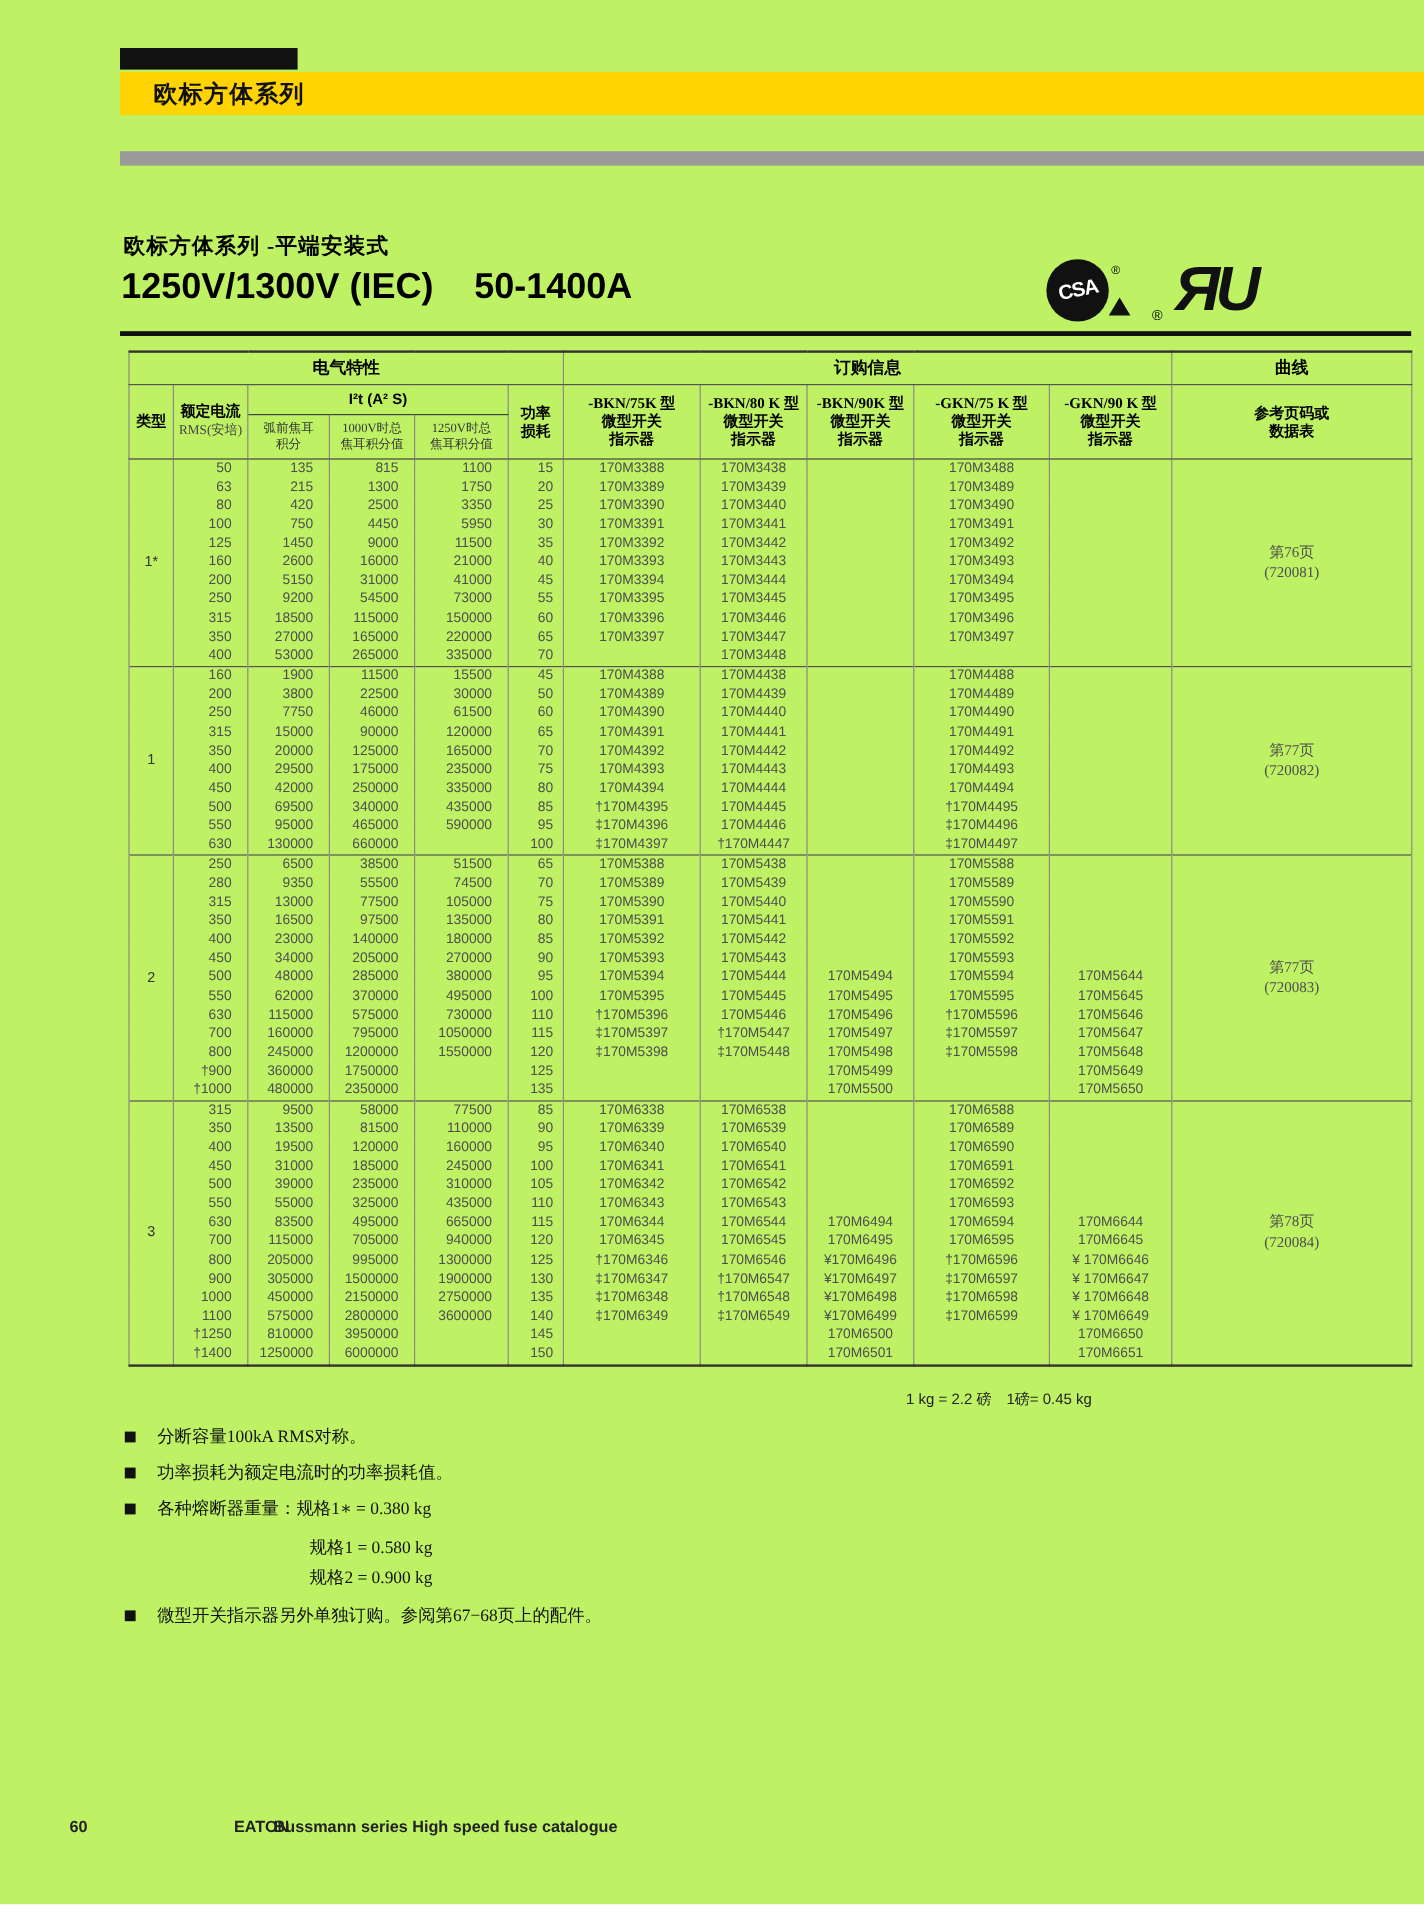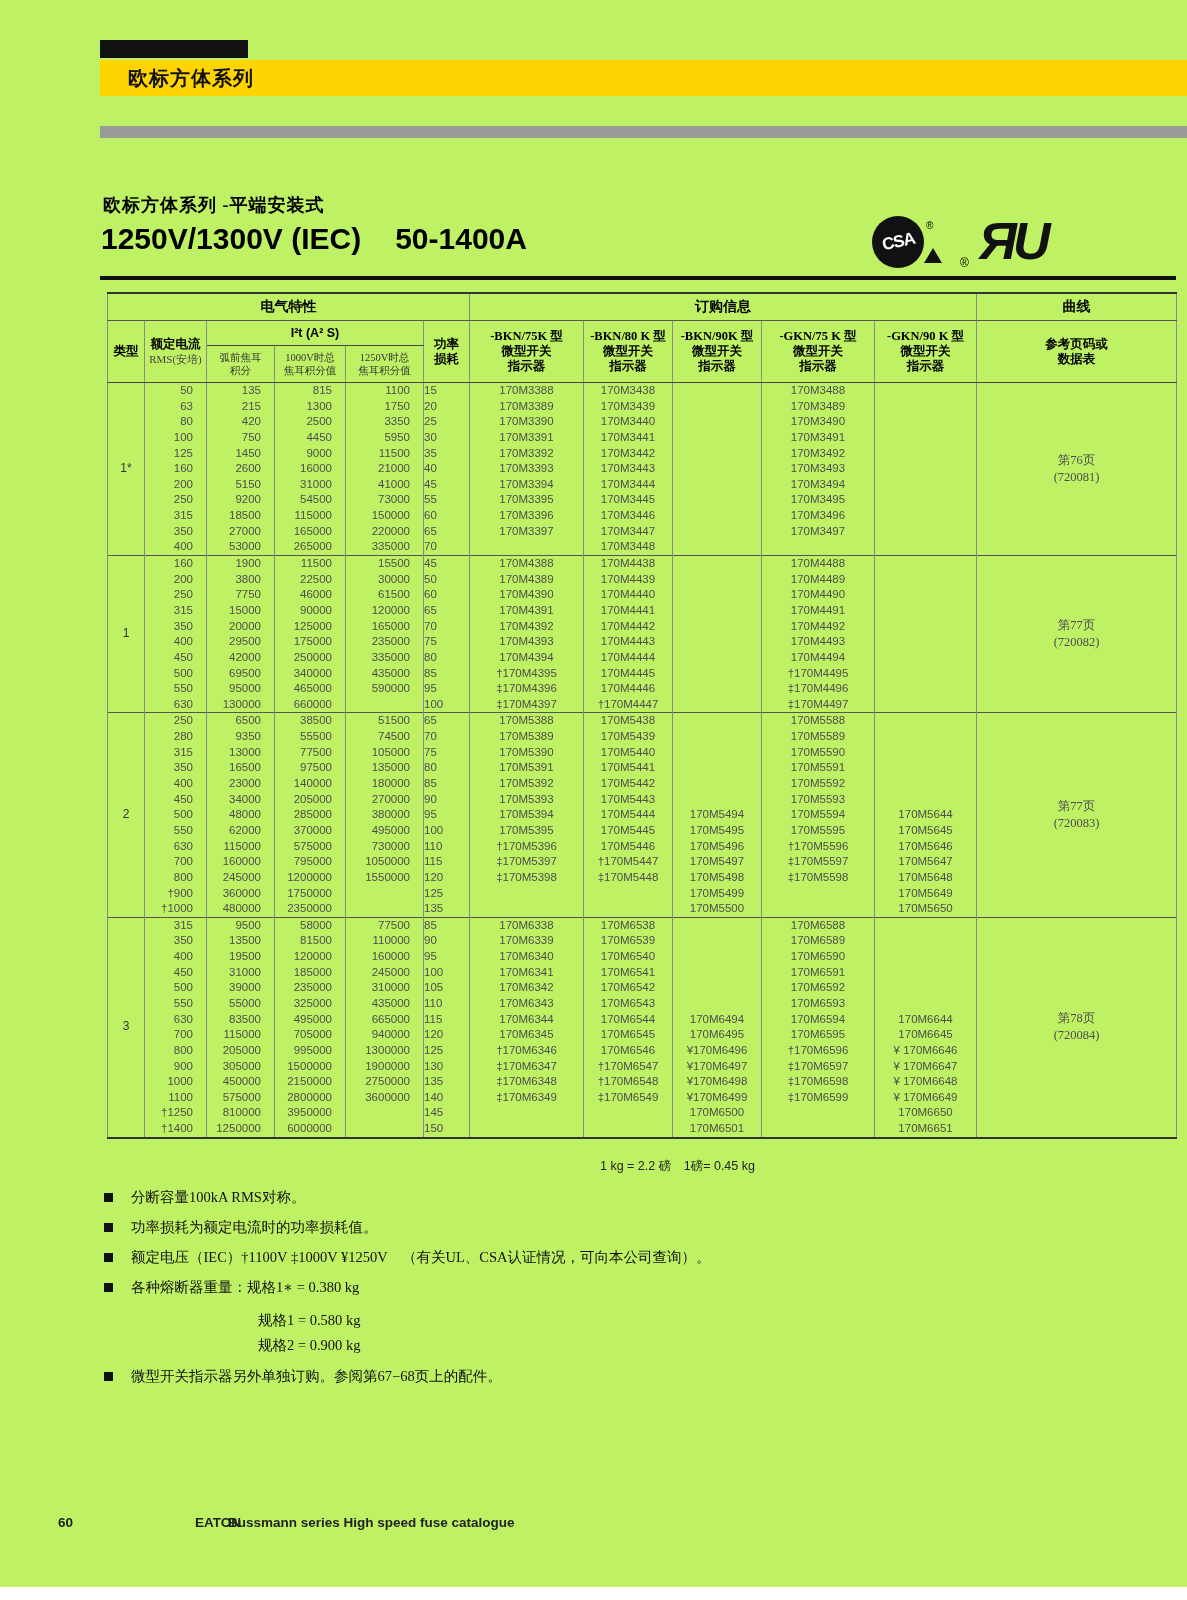--- a/index.html
+++ b/index.html
@@ -41,31 +41,31 @@
       padding:0;margin:0;overflow:hidden;}
   tr.sections th{border-bottom:1px solid #555;font-size:14px;font-weight:bold;height:26px;}
   tr.colheads th{font-weight:bold;font-size:12.5px;vertical-align:middle;line-height:15px;}
   tr.colheads th .sub{font-weight:normal;font-size:11px;color:#444;}
   th.i2t{font-family:"Liberation Sans","DejaVu Sans",sans-serif;font-size:14px;height:24px;
       border-bottom:1px solid #555;}
   tr.subheads th{font-weight:normal;font-size:10.5px;color:#333;height:36px;line-height:13px;vertical-align:middle;}
   tbody td{font-family:"Liberation Sans","DejaVu Sans",sans-serif;font-size:11.5px;color:var(--tabletext,#4d4d4d);
       line-height:15.64px;height:15.64px;white-space:nowrap;}
   tbody td.num{text-align:right;padding-right:13px;}
-  tbody td.pow{text-align:left;padding-right:8px;}
+  tbody td.pow{text-align:right;padding-right:8px;}
   tbody td.part{text-align:center;}
   tbody td.c-type-cell{text-align:center;vertical-align:middle;font-size:12px;color:#333;}
   tbody td.ref{text-align:center;vertical-align:middle;font-family:"Liberation Serif",serif;
       font-size:12.5px;color:#4d4d4d;line-height:17px;}
   tr.group-start td{border-top:1.2px solid #555;}
   thead tr.subheads th, thead tr.colheads th{border-bottom:1.5px solid #444;}
   thead tr.colheads th.rspan{border-bottom:1.5px solid #444;}
 
   
-  .kg-note{position:absolute;left:600px;top:1158px;width:465px;text-align:left;
+  .kg-note{position:absolute;left:600px;top:1158px;width:465px;text-align:center;
       font-size:12.5px;color:#222;font-family:"Liberation Sans",sans-serif;}
   .notes{position:absolute;left:100px;top:1188px;width:900px;}
   .note-row{display:flex;margin-bottom:11px;font-size:14.5px;color:#111;}
   .bullet{width:9px;height:9px;background:#111;margin:5px 18px 0 4px;flex:0 0 9px;}
   .weight-extra{margin:2px 0 9px 158px;font-size:14.5px;line-height:25px;color:#111;}
 
   
   .footer{position:absolute;left:0;top:1515px;width:1187px;
       font-family:"Liberation Sans","DejaVu Sans",sans-serif;font-size:13.5px;color:#222;}
   .footer .pageno{position:absolute;left:58px;font-weight:bold;}
@@ -778,24 +778,20 @@
     <div class="note-row">
       <span class="bullet"></span>
       <span>分断容量100kA  RMS对称。</span>
     </div>
     <div class="note-row">
       <span class="bullet"></span>
       <span>功率损耗为额定电流时的功率损耗值。</span>
     </div>
     <div class="note-row">
       <span class="bullet"></span>
-      <span>额定电压（IEC）†1100V  ‡1000V  ¥1250V　（有关UL、CSA认证情况，可向本公司查询）。</span>
-    </div>
-    <div class="note-row">
-      <span class="bullet"></span>
       <span>各种熔断器重量：规格1∗ = 0.380 kg</span>
     </div>
     <div class="weight-extra">
       <div>规格1 = 0.580 kg</div>
       <div>规格2 = 0.900 kg</div>
     </div>
     <div class="note-row">
       <span class="bullet"></span>
       <span>微型开关指示器另外单独订购。参阅第67−68页上的配件。</span>
     </div>

